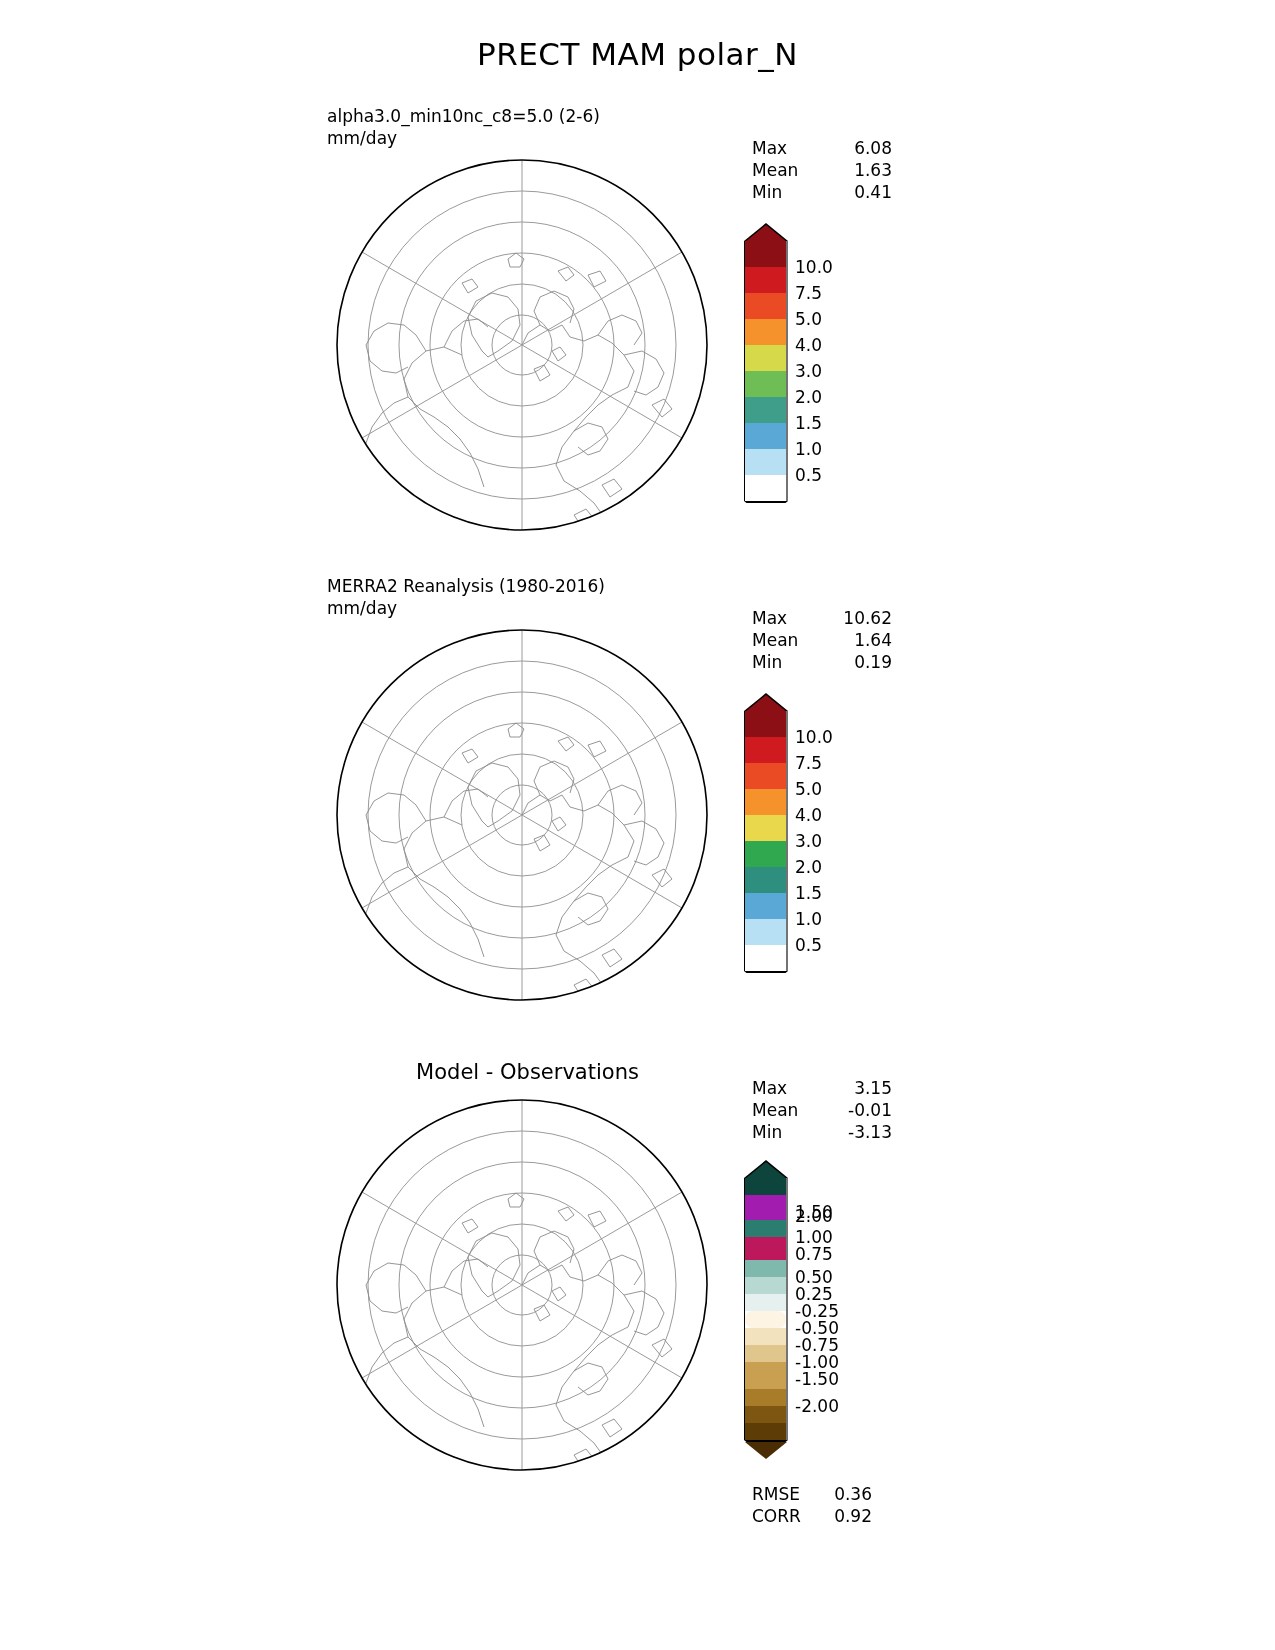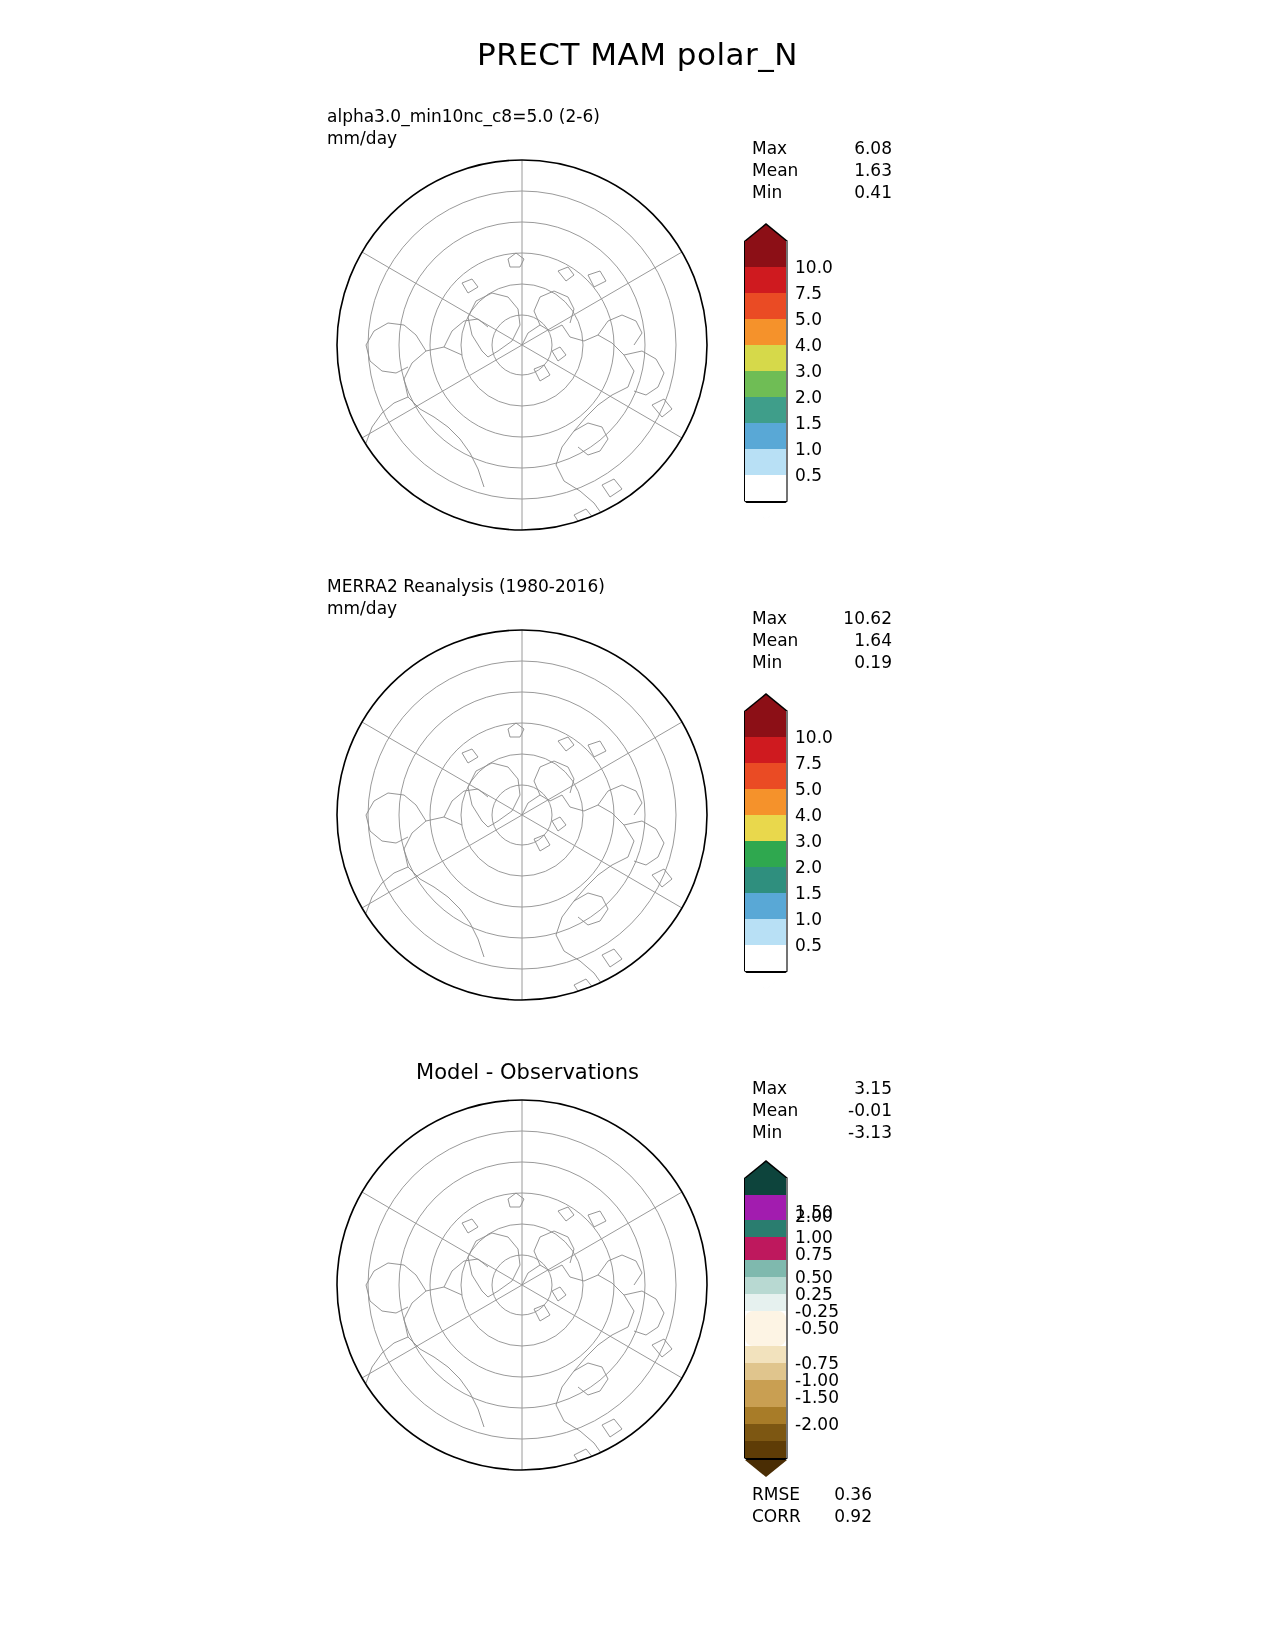--- a/index.html
+++ b/index.html
@@ -443,21 +443,21 @@
       </div>
       <div class="seg" style="height:17px;background:#7fb9ae;">
         <span class="tick" style="top:17px;">0.50</span>
       </div>
       <div class="seg" style="height:17px;background:#b8d9d2;">
         <span class="tick" style="top:17px;">0.25</span>
       </div>
       <div class="seg" style="height:17px;background:#e6f1ef;">
         <span class="tick" style="top:17px;">-0.25</span>
       </div>
-      <div class="seg" style="height:35px;background:#fdf4e4;border-radius:8px;">
+      <div class="seg" style="height:17px;background:#fdf4e4;border-radius:8px;">
         <span class="tick" style="top:17px;">-0.50</span>
       </div>
       <div class="seg" style="height:17px;background:#f2e2bd;">
         <span class="tick" style="top:17px;">-0.75</span>
       </div>
       <div class="seg" style="height:17px;background:#e0c58d;">
         <span class="tick" style="top:17px;">-1.00</span>
       </div>
       <div class="seg" style="height:27px;background:#c99f52;">
         <span class="tick" style="top:17px;">-1.50</span>

